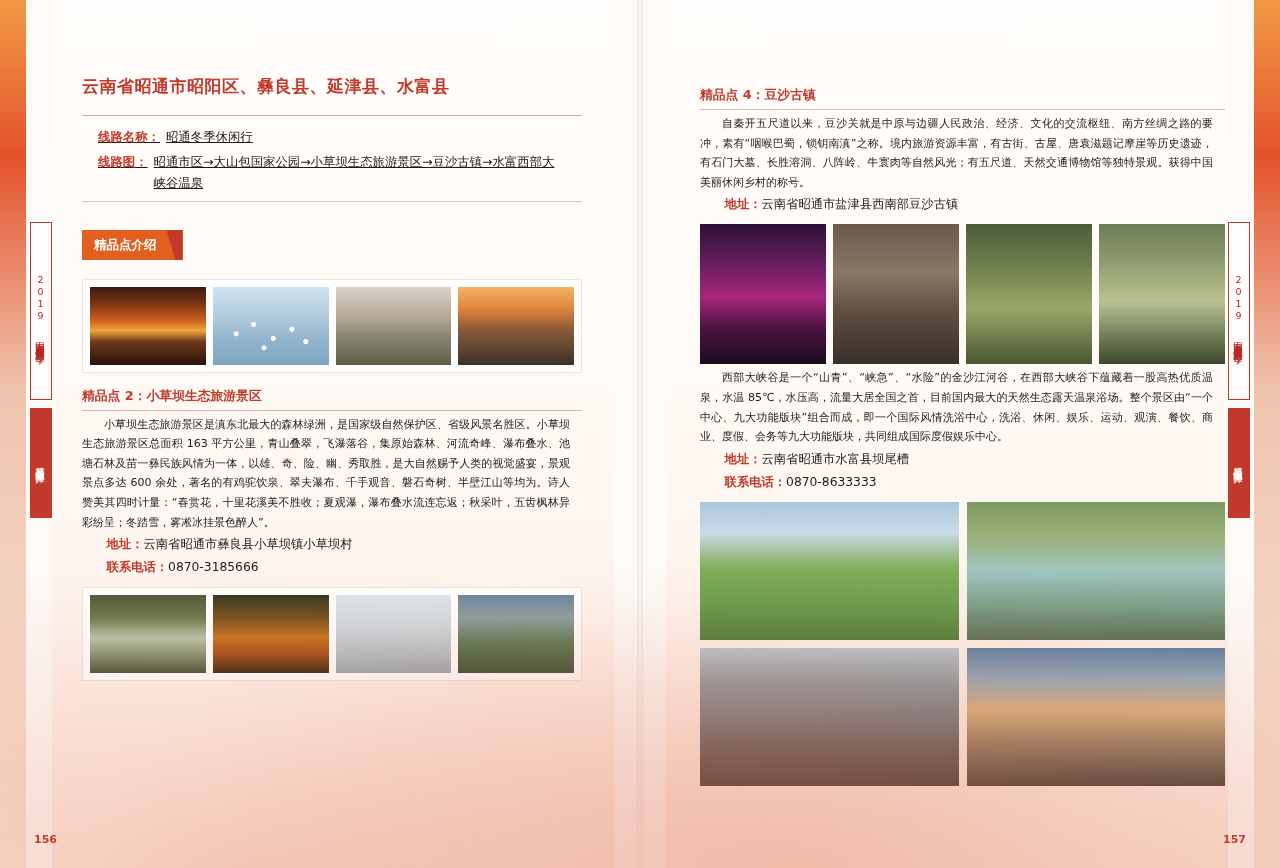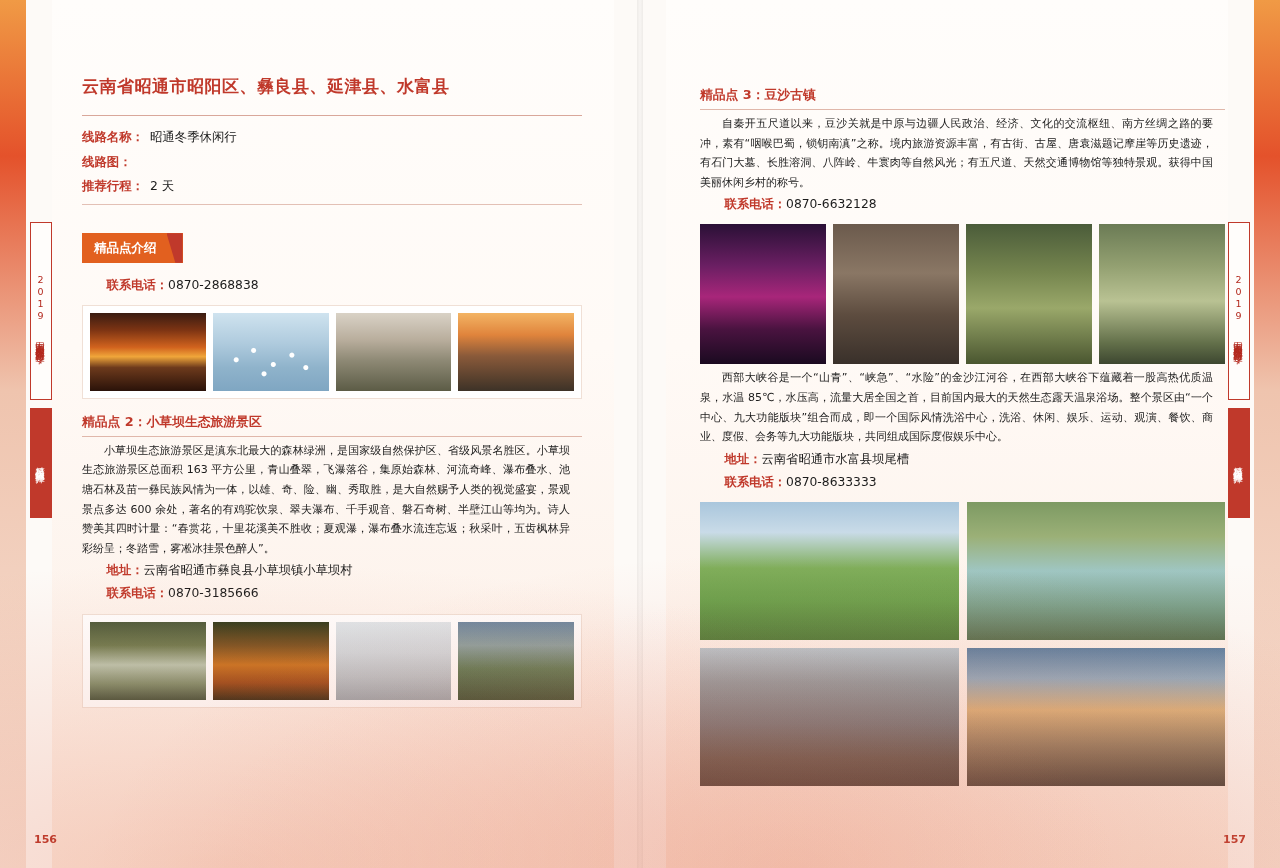--- a/index.html
+++ b/index.html
@@ -94,21 +94,21 @@
     margin: 0 0 14px 0;
     font-size: 17px;
     font-weight: bold;
     color: #c0392b;
     letter-spacing: 0.5px;
     font-family: "DejaVu Sans", "Liberation Sans", sans-serif;
   }
   .rule { border: 0; border-top: 1px solid #d9a79a; margin: 10px 0 10px 0; }
   .rule-thin { border: 0; border-top: 1px solid #e3c0b5; margin: 8px 0 16px 0; }
 
-  .meta-row { display: flex; margin: 3px 0; font-size: 12.4px; }
+  .meta-row { display: flex; margin: 3px 16px; font-size: 12.4px; text-decoration: underline; }
   .meta-label { color: #c0392b; font-weight: bold; white-space: nowrap; }
   .meta-val { color: #1b1b1b; margin-left: 6px; }
 
   .section-badge {
     display: inline-block;
     position: relative;
     background: #e2601f;
     color: #fff;
     font-size: 12.5px;
     font-weight: bold;
@@ -225,34 +225,28 @@
   <div class="col col-left">
     <h1 class="title">云南省昭通市昭阳区、彝良县、延津县、水富县</h1>
     <hr class="rule">
 
     <div class="meta-row">
       <span class="meta-label">线路名称：</span>
       <span class="meta-val">昭通冬季休闲行</span>
     </div>
     <div class="meta-row">
       <span class="meta-label">线路图：</span>
-    </div>
-    <div class="meta-row">
-      <span class="meta-label">推荐行程：</span>
-      <span class="meta-val">2 天</span>
+      <span class="meta-val">昭通市区→大山包国家公园→小草坝生态旅游景区→豆沙古镇→水富西部大峡谷温泉</span>
     </div>
     <hr class="rule-thin">
 
     <div class="section-badge">精品点介绍</div>
 
     
     <div>
-      <div class="kv">
-        <span class="k">联系电话：</span><span>0870-2868838</span>
-      </div>
       <div class="photo-strip">
         <div class="ph im-sunset"></div>
         <div class="ph im-birds"></div>
         <div class="ph im-mist"></div>
         <div class="ph im-dawnridge"></div>
       </div>
     </div>
 
     
     <div>
@@ -269,24 +263,24 @@
         <div class="ph im-autumn"></div>
         <div class="ph im-snowgroup"></div>
         <div class="ph im-forestfog"></div>
       </div>
     </div>
   </div>
 
   <div class="col col-right">
 
     <div>
-      <div class="item-head">精品点 3：豆沙古镇</div>
+      <div class="item-head">精品点 4：豆沙古镇</div>
       <p class="body">自秦开五尺道以来，豆沙关就是中原与边疆人民政治、经济、文化的交流枢纽、南方丝绸之路的要冲，素有“咽喉巴蜀，锁钥南滇”之称。境内旅游资源丰富，有古街、古屋、唐袁滋题记摩崖等历史遗迹，有石门大墓、长胜溶洞、八阵岭、牛寰肉等自然风光；有五尺道、天然交通博物馆等独特景观。获得中国美丽休闲乡村的称号。</p>
       <div class="kv">
-        <span class="k">联系电话：</span><span>0870-6632128</span>
+        <span class="k">地址：</span><span>云南省昭通市盐津县西南部豆沙古镇</span>
       </div>
       <div class="photo-strip plain">
         <div class="ph tall im-nightfest"></div>
         <div class="ph tall im-crowd"></div>
         <div class="ph tall im-cavepath"></div>
         <div class="ph tall im-gorge"></div>
       </div>
     </div>
 
     <div>

